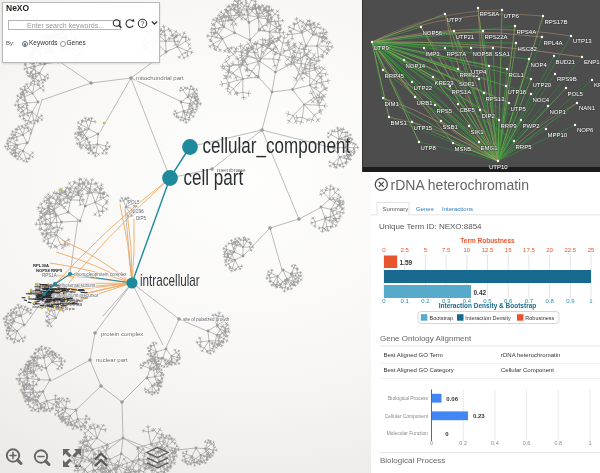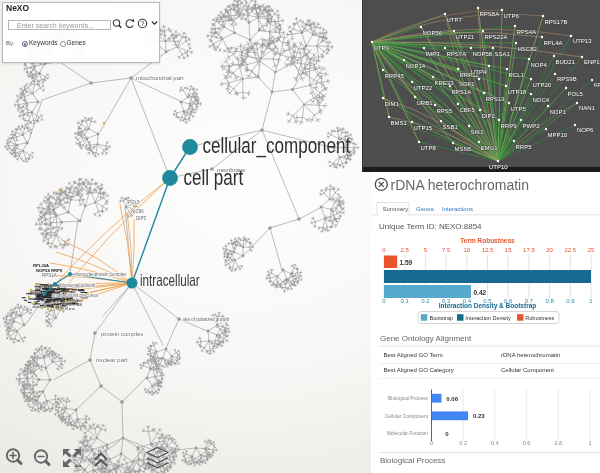--- a/index.html
+++ b/index.html
@@ -1,21 +1,21 @@
 <!DOCTYPE html>
 <html><head><meta charset="utf-8"><style>
 html,body{margin:0;padding:0;width:600px;height:473px;overflow:hidden;
  font-family:"Liberation Sans",sans-serif;}
 #canvas{position:absolute;left:0;top:0;width:537px;height:473px;
  background:radial-gradient(ellipse 430px 340px at 46% 38%, #fefefd 0%, #f8f7f5 55%, #eceae6 100%);}
 #searchbox{position:absolute;left:2px;top:2px;width:156px;height:59px;
  background:rgba(255,255,255,0.95);border:1px solid #b9b9b9;box-shadow:0 1px 2px rgba(0,0,0,0.12);}
 #searchbox .ttl{position:absolute;left:3px;top:0px;font-size:8.5px;font-weight:bold;color:#222;}
 #searchbox input{position:absolute;left:5px;top:17px;width:93px;height:8px;border:1px solid #b5b5b5;
- font-size:7px;color:#999;padding:0 0 0 8px;background:#fff;outline:none;}
+ font-size:7px;color:#999;padding:0 0 0 18px;background:#fff;outline:none;}
 #searchbox .by{position:absolute;left:3px;top:36.5px;font-size:6px;color:#555;}
 #searchbox .kw{position:absolute;left:26px;top:36px;font-size:6.5px;color:#333;}
 #searchbox .gn{position:absolute;left:63.5px;top:36px;font-size:6.5px;color:#333;}
 .radio{position:absolute;width:4px;height:4px;border:1px solid #999;border-radius:50%;background:#fff;}
 .radio.sel{border-color:#666;}
 .radio.sel:after{content:'';position:absolute;left:0.8px;top:0.8px;width:2.5px;height:2.5px;border-radius:50%;background:#4d7cc1;}
 #darkpanel{position:absolute;left:362px;top:0;width:238px;height:172px;background:#4d4d4d;border-left:1px solid #333;box-sizing:border-box;}
 #details{position:absolute;left:363px;top:172px;width:237px;height:301px;background:#fff;margin-left:8px;}
 .abs{position:absolute;}
 </style></head><body>

